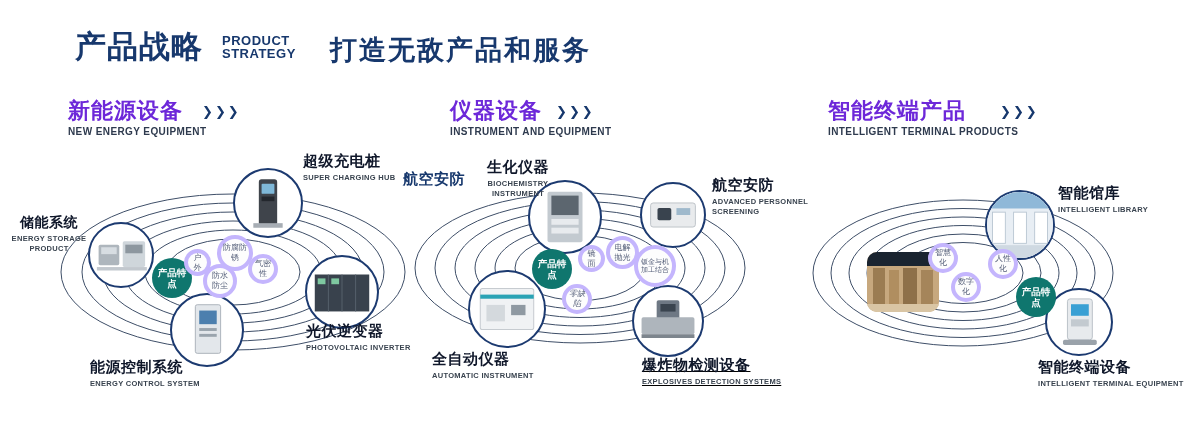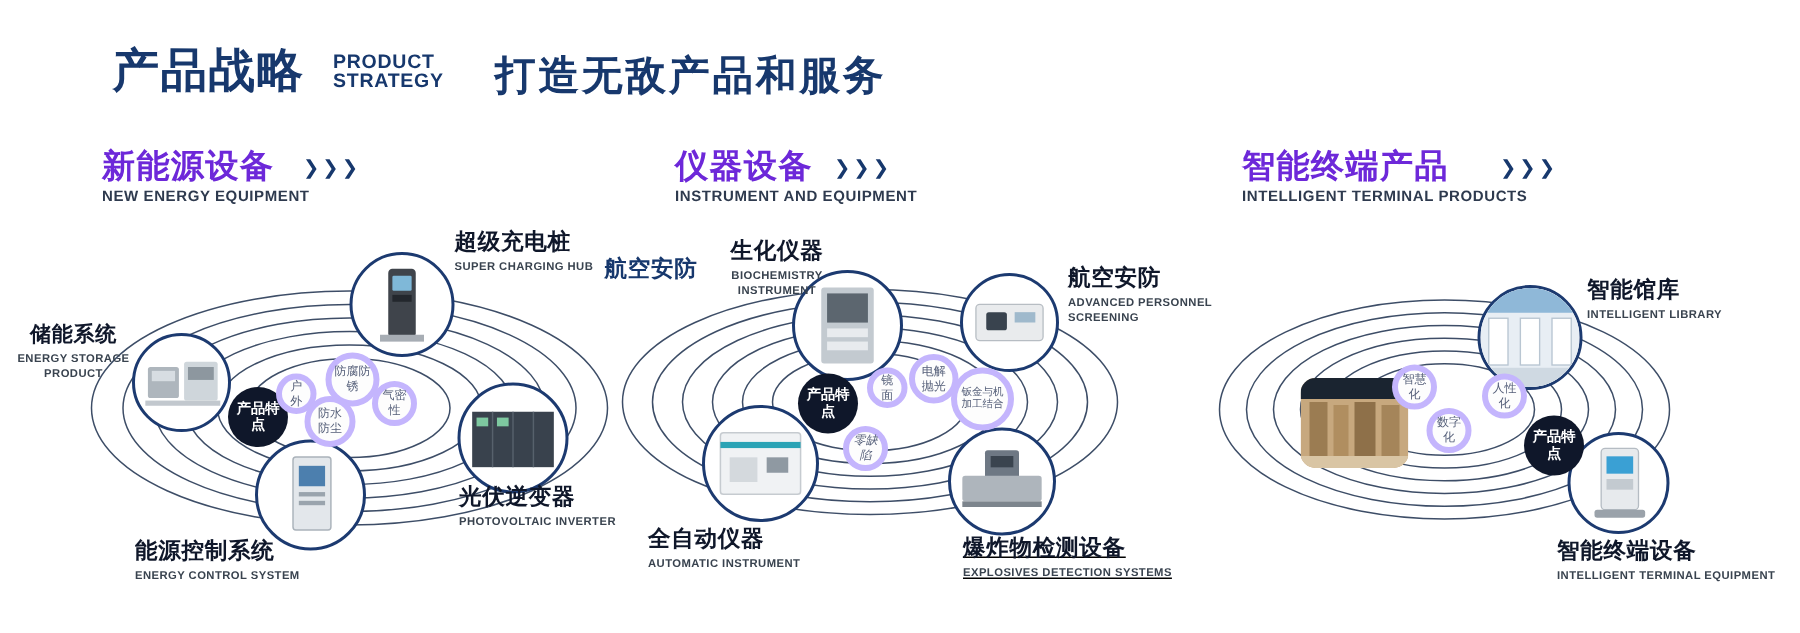--- a/index.html
+++ b/index.html
@@ -30,21 +30,21 @@
   .t-right{text-align:right;}
   .side-label{position:absolute;font-size:15px;font-weight:bold;color:#17386d;letter-spacing:.5px;}
   
   .bubble{
     position:absolute;border:4px solid #c4b5fd;border-radius:50%;background:#fdfdfd;
     display:flex;align-items:center;justify-content:center;text-align:center;
     color:#56607a;font-size:8px;line-height:1.2;box-sizing:border-box;padding:2px;
   }
   
   .badge{
-    position:absolute;border-radius:50%;background:#0f172a;color:#fff;
+    position:absolute;border-radius:50%;background:#0f766e;color:#fff;
     display:flex;align-items:center;justify-content:center;text-align:center;
     font-size:9.5px;font-weight:bold;line-height:1.2;box-sizing:border-box;padding:4px;
   }
 </style>
 </head>
 <body>
 
 <div id="canvas">
 
   <svg id="orbits" width="1200" height="422" viewBox="0 0 1200 422">

